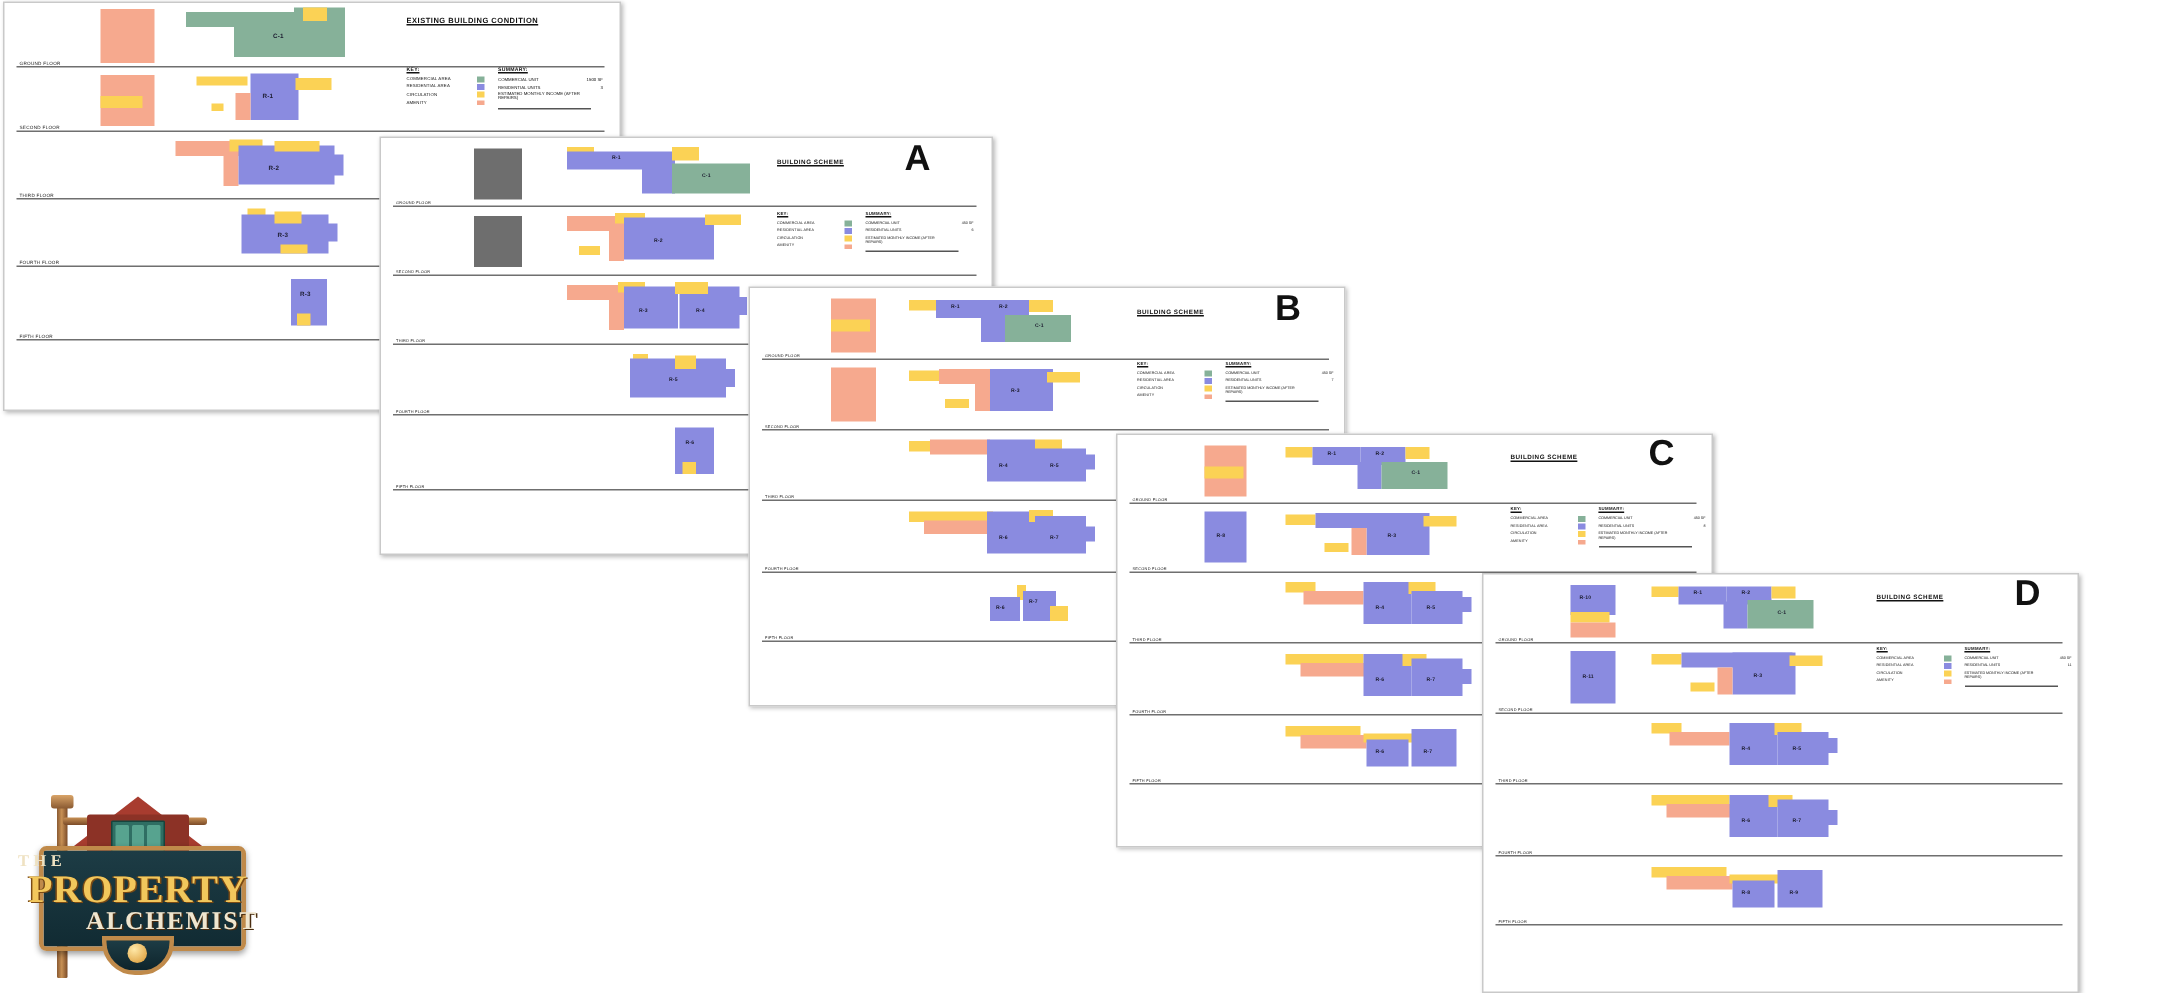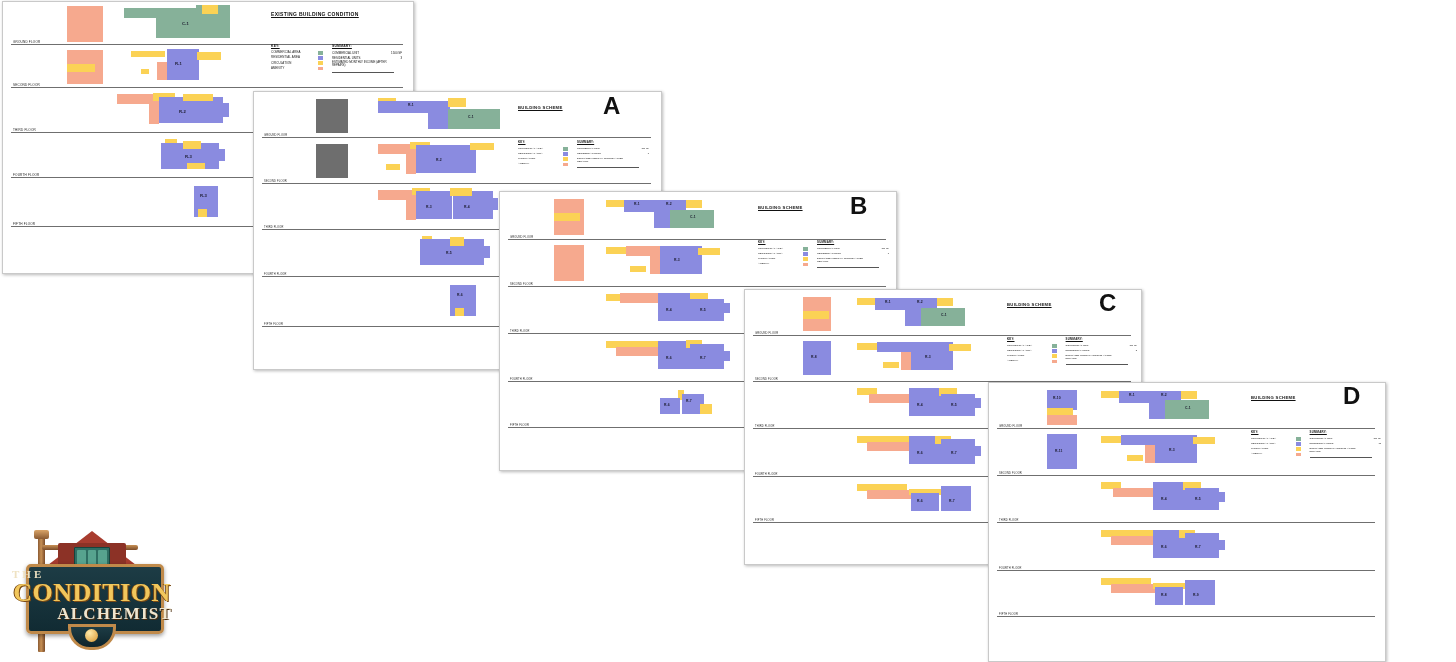--- a/index.html
+++ b/index.html
@@ -713,16 +713,16 @@
     <div class="logo-roof2"></div>
     <div class="logo-win">
         <i></i>
         <i></i>
         <i></i>
       </div>
   </div>
   <div class="logo-sign"></div>
   <div class="logo-point"></div>
   <div class="logo-the">THE</div>
-  <div class="logo-main">CONDITION</div>
+  <div class="logo-main">PROPERTY</div>
   <div class="logo-sub">ALCHEMIST</div>
   <div class="logo-gem"></div>
 </div>
 
 </body></html>

